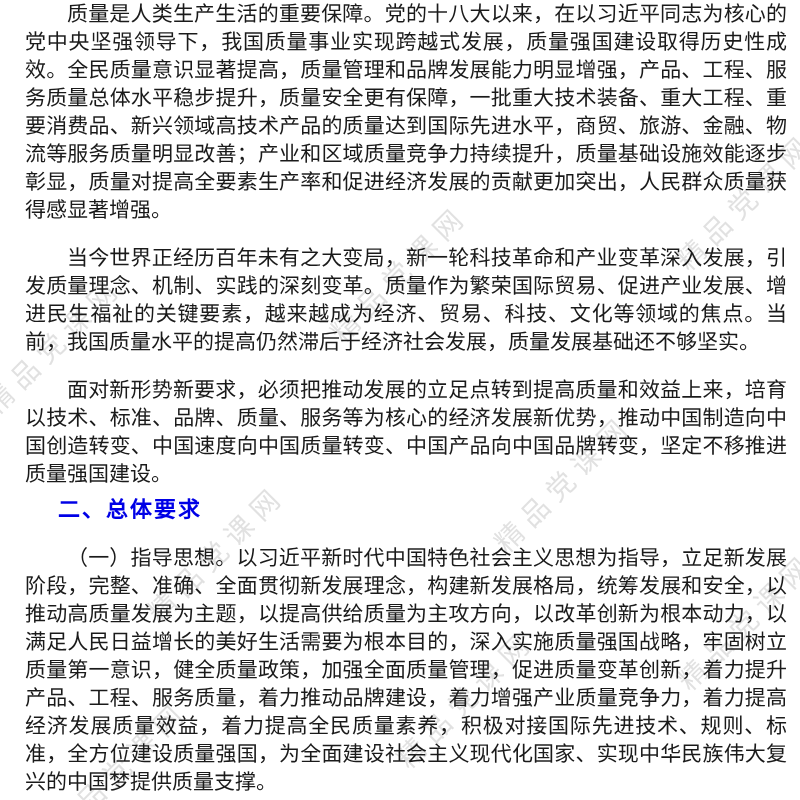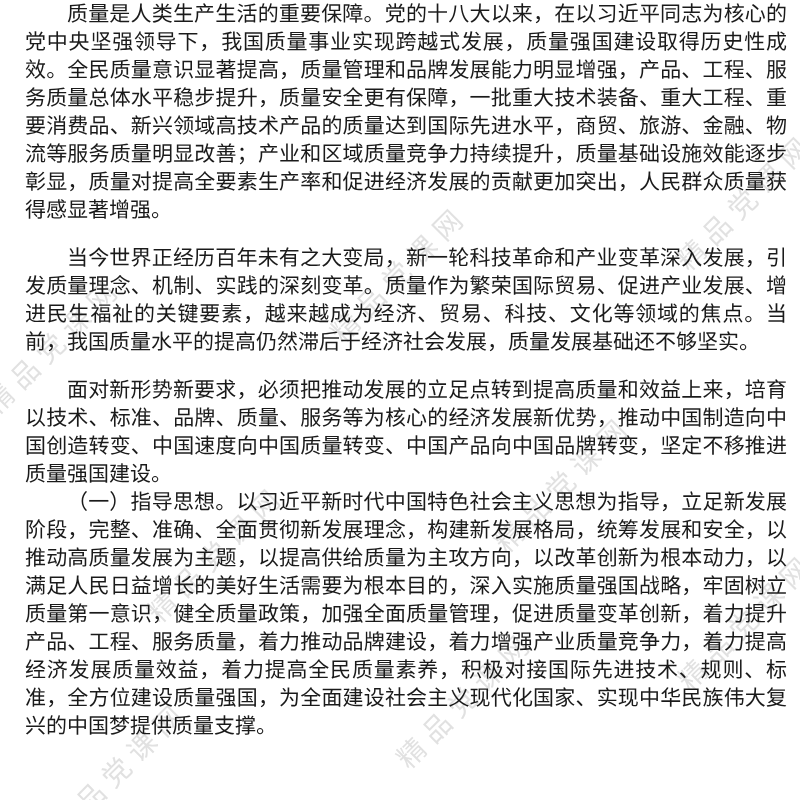--- a/index.html
+++ b/index.html
@@ -77,16 +77,17 @@
       <span class="wm" style="left: 562px; top: 482px;">精品党课网</span>
       <span class="wm" style="left: 118px; top: 768px;">精品党课网</span>
       <span class="wm" style="left: 464px; top: 698px;">精品党课网</span>
       <span class="wm" style="left: 745px; top: 620px;">精品党课网</span>
     </div>
 
   <div class="doc">
     <p>质量是人类生产生活的重要保障。党的十八大以来，在以习近平同志为核心的党中央坚强领导下，我国质量事业实现跨越式发展，质量强国建设取得历史性成效。全民质量意识显著提高，质量管理和品牌发展能力明显增强，产品、工程、服务质量总体水平稳步提升，质量安全更有保障，一批重大技术装备、重大工程、重要消费品、新兴领域高技术产品的质量达到国际先进水平，商贸、旅游、金融、物流等服务质量明显改善；产业和区域质量竞争力持续提升，质量基础设施效能逐步彰显，质量对提高全要素生产率和促进经济发展的贡献更加突出，人民群众质量获得感显著增强。</p>
     <p class="spaced">当今世界正经历百年未有之大变局，新一轮科技革命和产业变革深入发展，引发质量理念、机制、实践的深刻变革。质量作为繁荣国际贸易、促进产业发展、增进民生福祉的关键要素，越来越成为经济、贸易、科技、文化等领域的焦点。当前，我国质量水平的提高仍然滞后于经济社会发展，质量发展基础还不够坚实。</p>
     <p class="spaced">面对新形势新要求，必须把推动发展的立足点转到提高质量和效益上来，培育以技术、标准、品牌、质量、服务等为核心的经济发展新优势，推动中国制造向中国创造转变、中国速度向中国质量转变、中国产品向中国品牌转变，坚定不移推进质量强国建设。</p>
+    <h2 class="section-heading">二、总体要求</h2>
     <p>（一）指导思想。以习近平新时代中国特色社会主义思想为指导，立足新发展阶段，完整、准确、全面贯彻新发展理念，构建新发展格局，统筹发展和安全，以推动高质量发展为主题，以提高供给质量为主攻方向，以改革创新为根本动力，以满足人民日益增长的美好生活需要为根本目的，深入实施质量强国战略，牢固树立质量第一意识，健全质量政策，加强全面质量管理，促进质量变革创新，着力提升产品、工程、服务质量，着力推动品牌建设，着力增强产业质量竞争力，着力提高经济发展质量效益，着力提高全民质量素养，积极对接国际先进技术、规则、标准，全方位建设质量强国，为全面建设社会主义现代化国家、实现中华民族伟大复兴的中国梦提供质量支撑。</p>
   </div>
 
 </div>
 
 </body></html>

